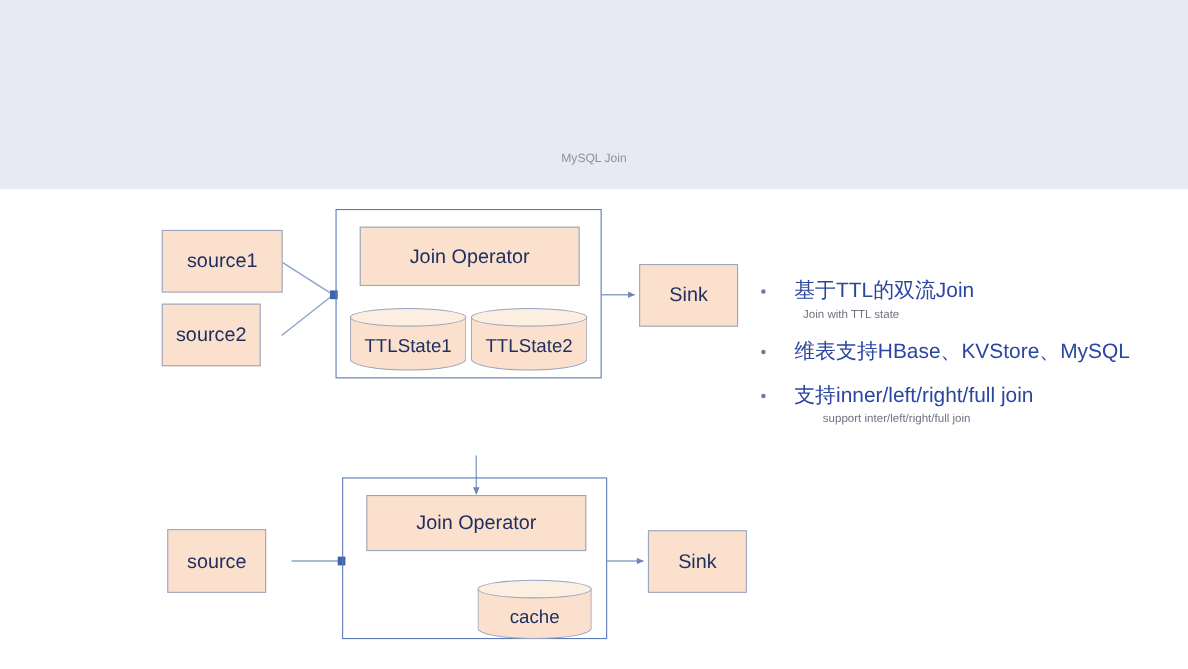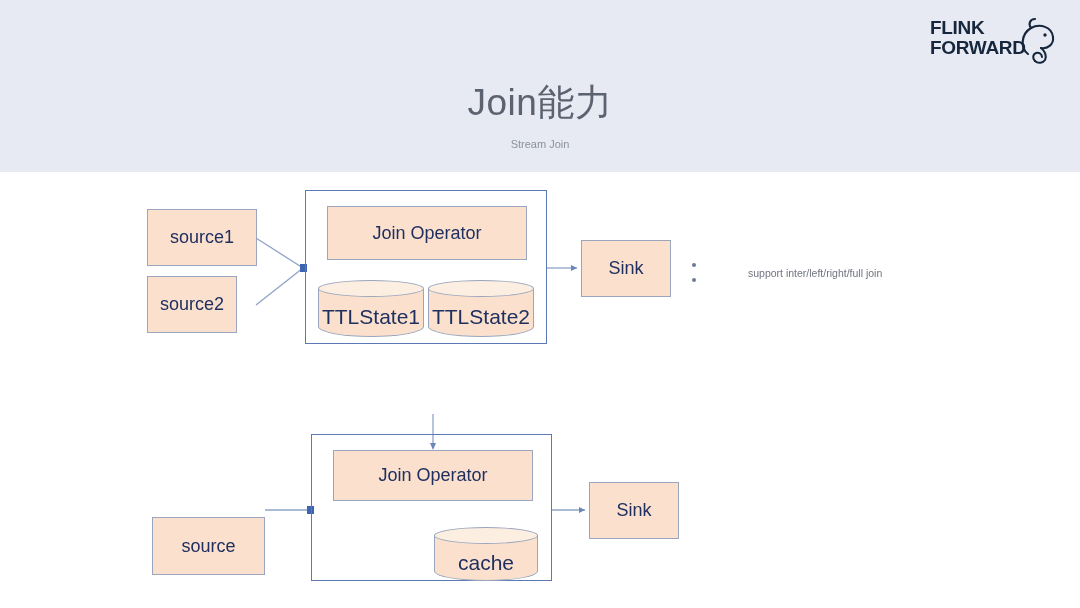--- a/index.html
+++ b/index.html
@@ -57,21 +57,21 @@
     font-size: 18px;
   }
   .container-box {
     position: absolute;
     background: transparent;
     border: 1.3px solid #5b79b5;
   }
   .cyl {
     position: absolute;
     color: #1f3060;
-    font-size: 21px;
+    font-size: 17px;
   }
   .cyl .cyl-body {
     position: absolute; left: 0; bottom: 0;
     width: 100%;
     background: #fbe1cd;
     border: 1.3px solid #9aa6bd;
     border-top: none;
     border-radius: 0 0 50% 50% / 0 0 22% 22%;
   }
   .cyl .cyl-top {
@@ -109,40 +109,22 @@
     font-size: 10.5px; color: #6f7481; white-space: nowrap;
   }
   .bullet-item.indent-sub .bullet-sub { margin-left: 58px; }
 </style>
 </head>
 <body>
 
 <div id="slide">
 
   <div class="header-band"></div>
-  <div class="slide-title">Join能力</div>
-  <div class="slide-subtitle">Stream Join</div>
-
-  <div class="logo">
-    <div class="logo-text">
-      <div>FLINK</div>
-      <div>FORWARD</div>
-    </div>
-    <div class="logo-mark">
-      <svg width="46" height="52" viewBox="0 0 46 52">
-        <g fill="none" stroke="#16273d" stroke-width="2.1" stroke-linecap="round" stroke-linejoin="round">
-          <path d="M14 40 C6 34 7 20 17 14 C26 9 38 13 39 23 C40 31 33 35 27 34"></path>
-          <path d="M27 34 C31 37 33 42 31 46 C29 49 24 50 21 47"></path>
-          <path d="M21 47 C18 44 19 40 22 39 C25 38 28 40 28 43"></path>
-          <path d="M17 14 C14 10 16 5 21 5"></path>
-        </g>
-        <circle cx="31" cy="21" r="1.7" fill="#16273d"></circle>
-      </svg>
-    </div>
-  </div>
+  <div class="slide-subtitle">MySQL Join</div>
+
 
   <div class="conn" style="left:0;top:0;width:1080px;height:608px;">
     <svg width="1080" height="608">
 
       <path d="M256 238 L303 268" stroke="#8ea4c8" stroke-width="1.3" fill="none"></path>
 
       <path d="M256 305 L303 268" stroke="#8ea4c8" stroke-width="1.3" fill="none"></path>
 
       <rect x="300" y="264" width="7" height="8" fill="#3e63b0"></rect>
 
@@ -189,45 +171,52 @@
       <rect x="307" y="506" width="7" height="8" fill="#3e63b0"></rect>
 
       <path d="M552 510 L585 510" stroke="#8ea4c8" stroke-width="1.3" fill="none"></path>
       <path d="M585 510 L579 507 L579 513 Z" fill="#6b86b8"></path>
     </svg>
   </div>
 
 
   <div class="container-box" style="left:311px; top:434px; width:241px; height:147px;"></div>
 
-  <div class="node" style="left:152px; top:481px; width:113px; height:58px;margin-top:36px;">
+  <div class="node" style="left:152px; top:481px; width:90px; height:58px;">
     <span>source</span>
   </div>
 
   <div class="node" style="left:333px; top:450px; width:200px; height:51px;">
     <span>Join Operator</span>
   </div>
 
   <div class="cyl" style="left:434px; top:527px; width:104px; height:54px;border-radius:24px;">
     <div class="cyl-body" style="height:45px;"></div>
     <div class="cyl-top" style="height:17px;"></div>
     <div class="cyl-label" style="top:24px;">cache</div>
   </div>
 
   <div class="node" style="left:589px; top:482px; width:90px; height:57px;">
     <span>Sink</span>
   </div>
 
   <div class="bullets">
 
-
     <div class="bullet-item">
       <div class="bullet-dot"></div>
+      <div class="bullet-main">基于TTL的双流Join</div>
+      <div class="bullet-sub">Join with TTL state</div>
+    </div>
+
+    <div class="bullet-item">
+      <div class="bullet-dot"></div>
+      <div class="bullet-main">维表支持HBase、KVStore、MySQL</div>
     </div>
 
     <div class="bullet-item indent-sub">
       <div class="bullet-dot"></div>
+      <div class="bullet-main">支持inner/left/right/full join</div>
       <div class="bullet-sub">support inter/left/right/full join</div>
     </div>
 
   </div>
 
 </div>
 
 </body></html>

